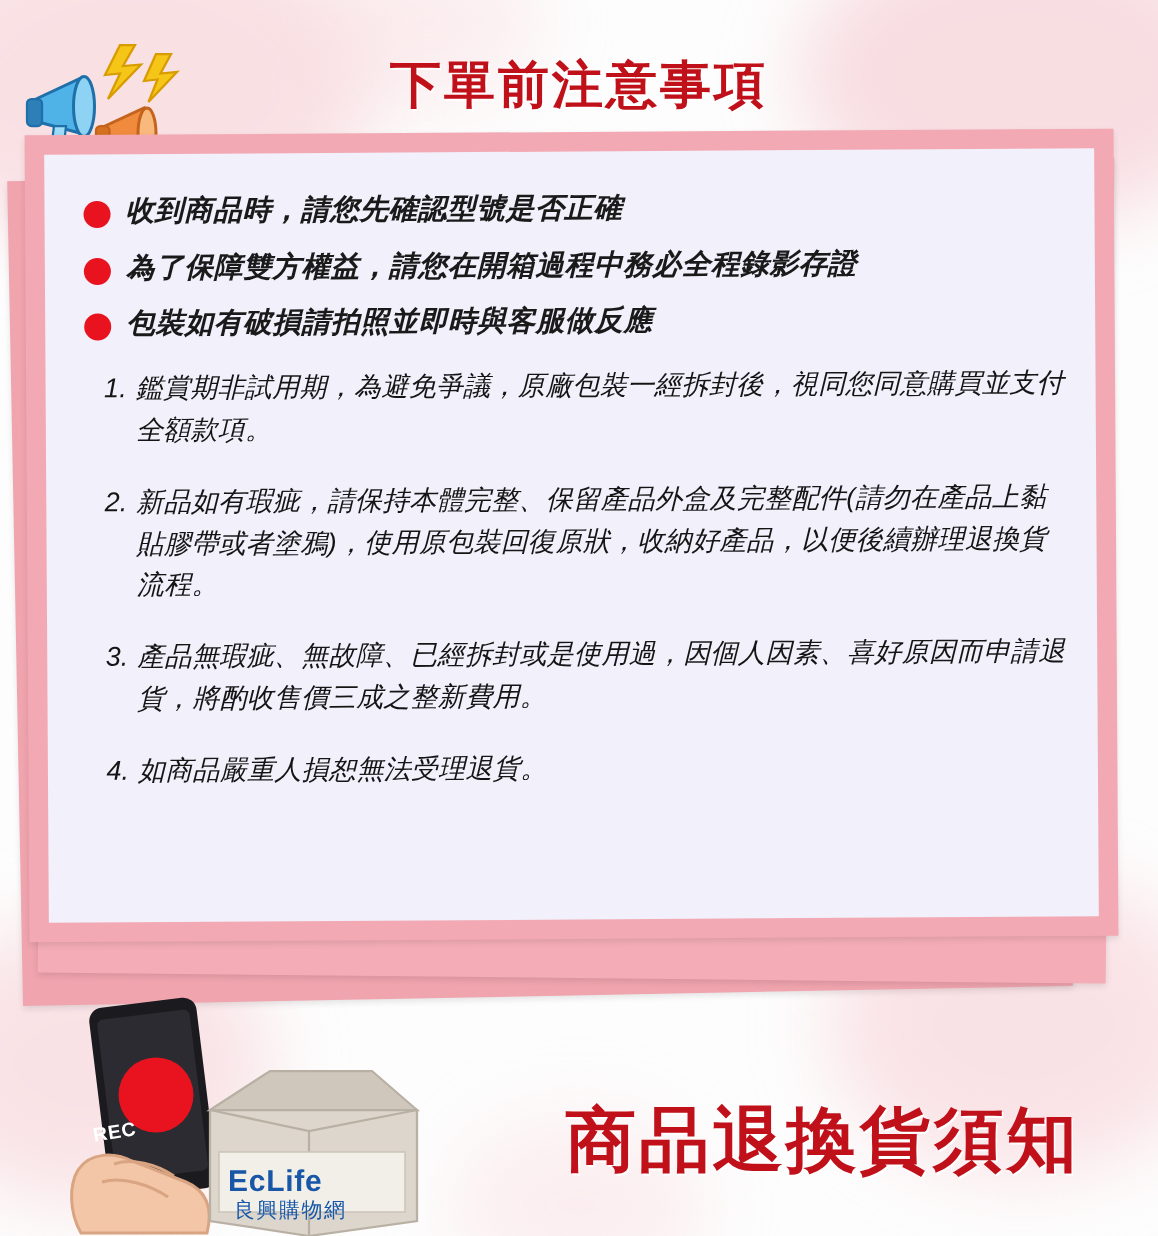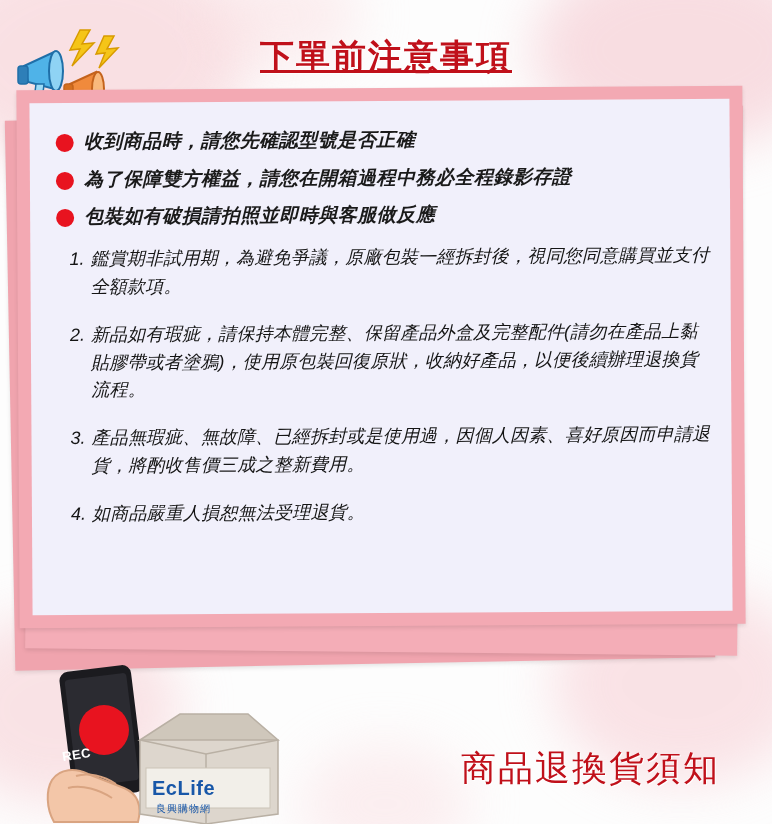--- a/index.html
+++ b/index.html
@@ -79,21 +79,20 @@
     position: absolute;
     left: 0; right: 0;
     top: 34px;
     text-align: center;
     font-size: 34px;
     font-weight: bold;
     color: #c0101a;
     letter-spacing: 2px;
     font-family: "Liberation Sans", sans-serif;
     text-shadow: 1px 1px 0 #fff;
-    text-decoration: underline;
   }
 
   
   .megaphone {
     position: absolute;
     left: 14px;
     top: 26px;
     width: 150px;
     height: 90px;
   }
@@ -146,22 +145,22 @@
     color: #151515;
     line-height: 1.55;
     letter-spacing: .2px;
   }
 
   
   .footer-title {
     position: absolute;
     right: 52px;
     bottom: 32px;
-    font-size: 35px;
-    font-weight: normal;
+    font-size: 47px;
+    font-weight: bold;
     color: #c0101a;
     letter-spacing: 2px;
     text-shadow: 1px 1px 0 #fff;
   }
 
   .phone-hand {
     position: absolute;
     left: 46px;
     bottom: 0px;
     width: 130px;
@@ -190,21 +189,21 @@
     bottom: 24px;
     font-size: 20px;
     font-weight: bold;
     color: #1857a8;
     letter-spacing: .5px;
   }
   .eclife-sub {
     position: absolute;
     left: 156px;
     bottom: 8px;
-    font-size: 10px;
+    font-size: 14px;
     color: #1857a8;
     letter-spacing: 1px;
     text-align: center;
   }
 </style>
 </head>
 <body>
 
 <div class="bg">
   <div class="blob b1"></div>

